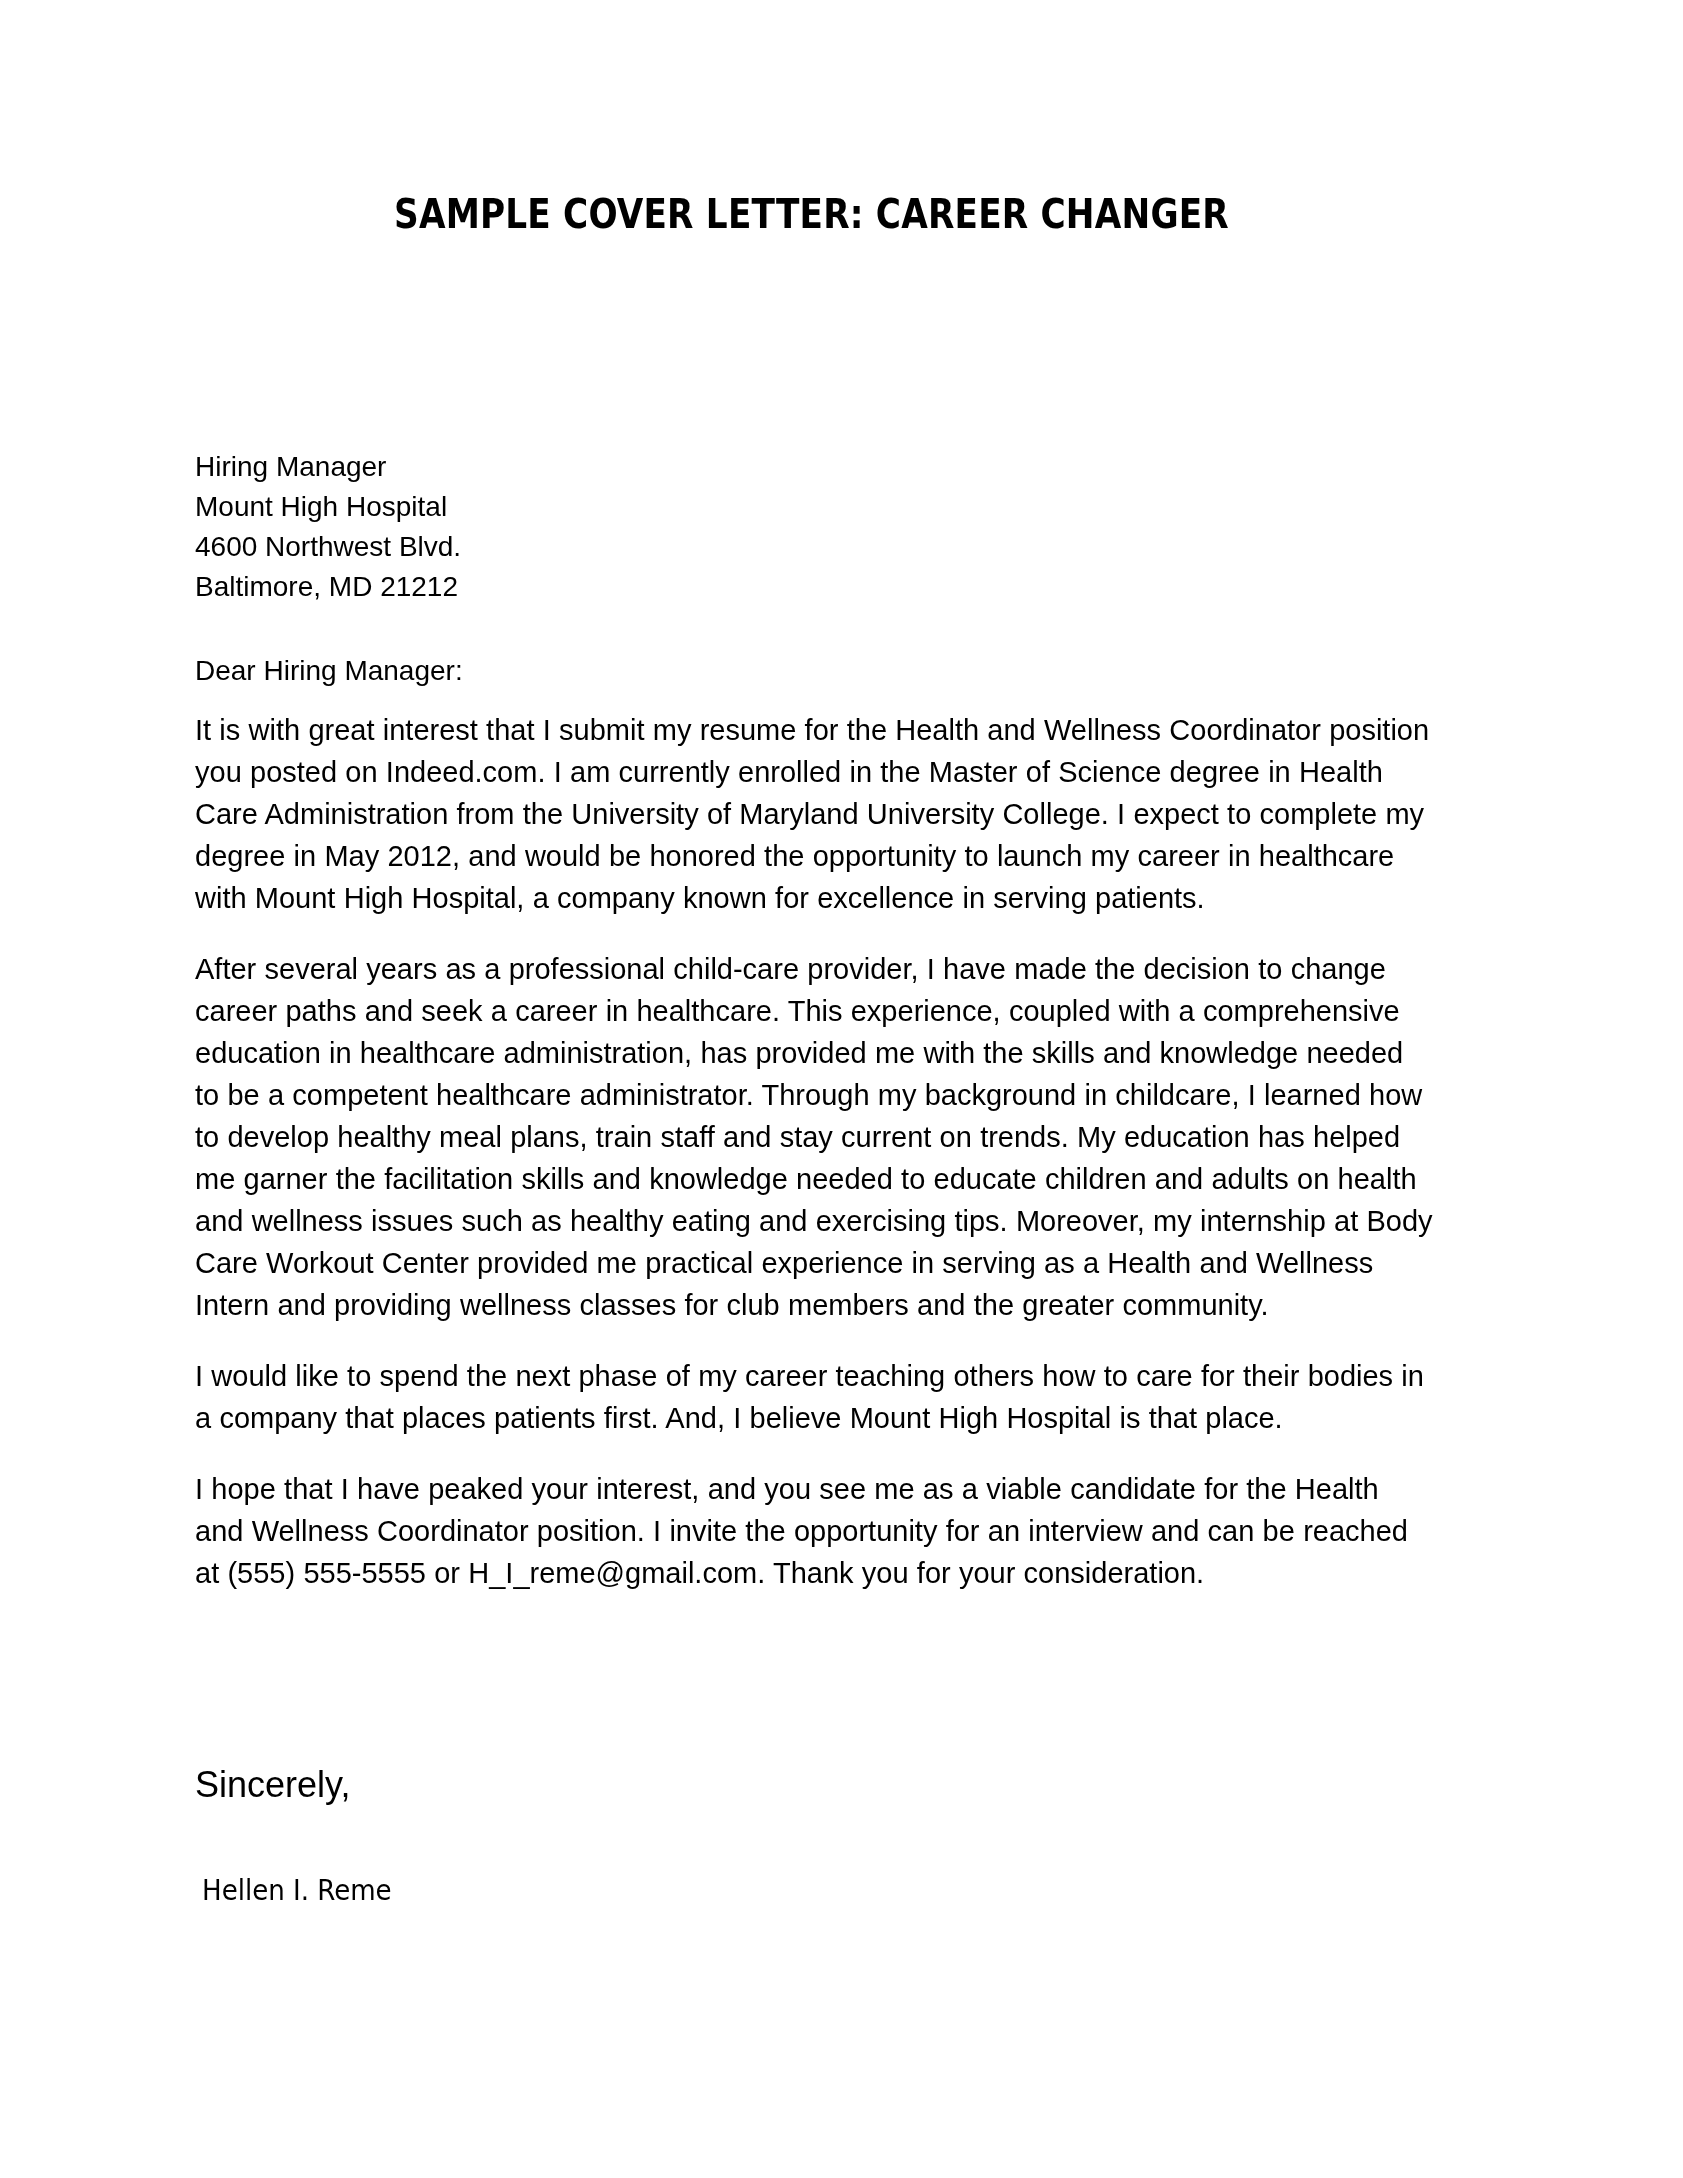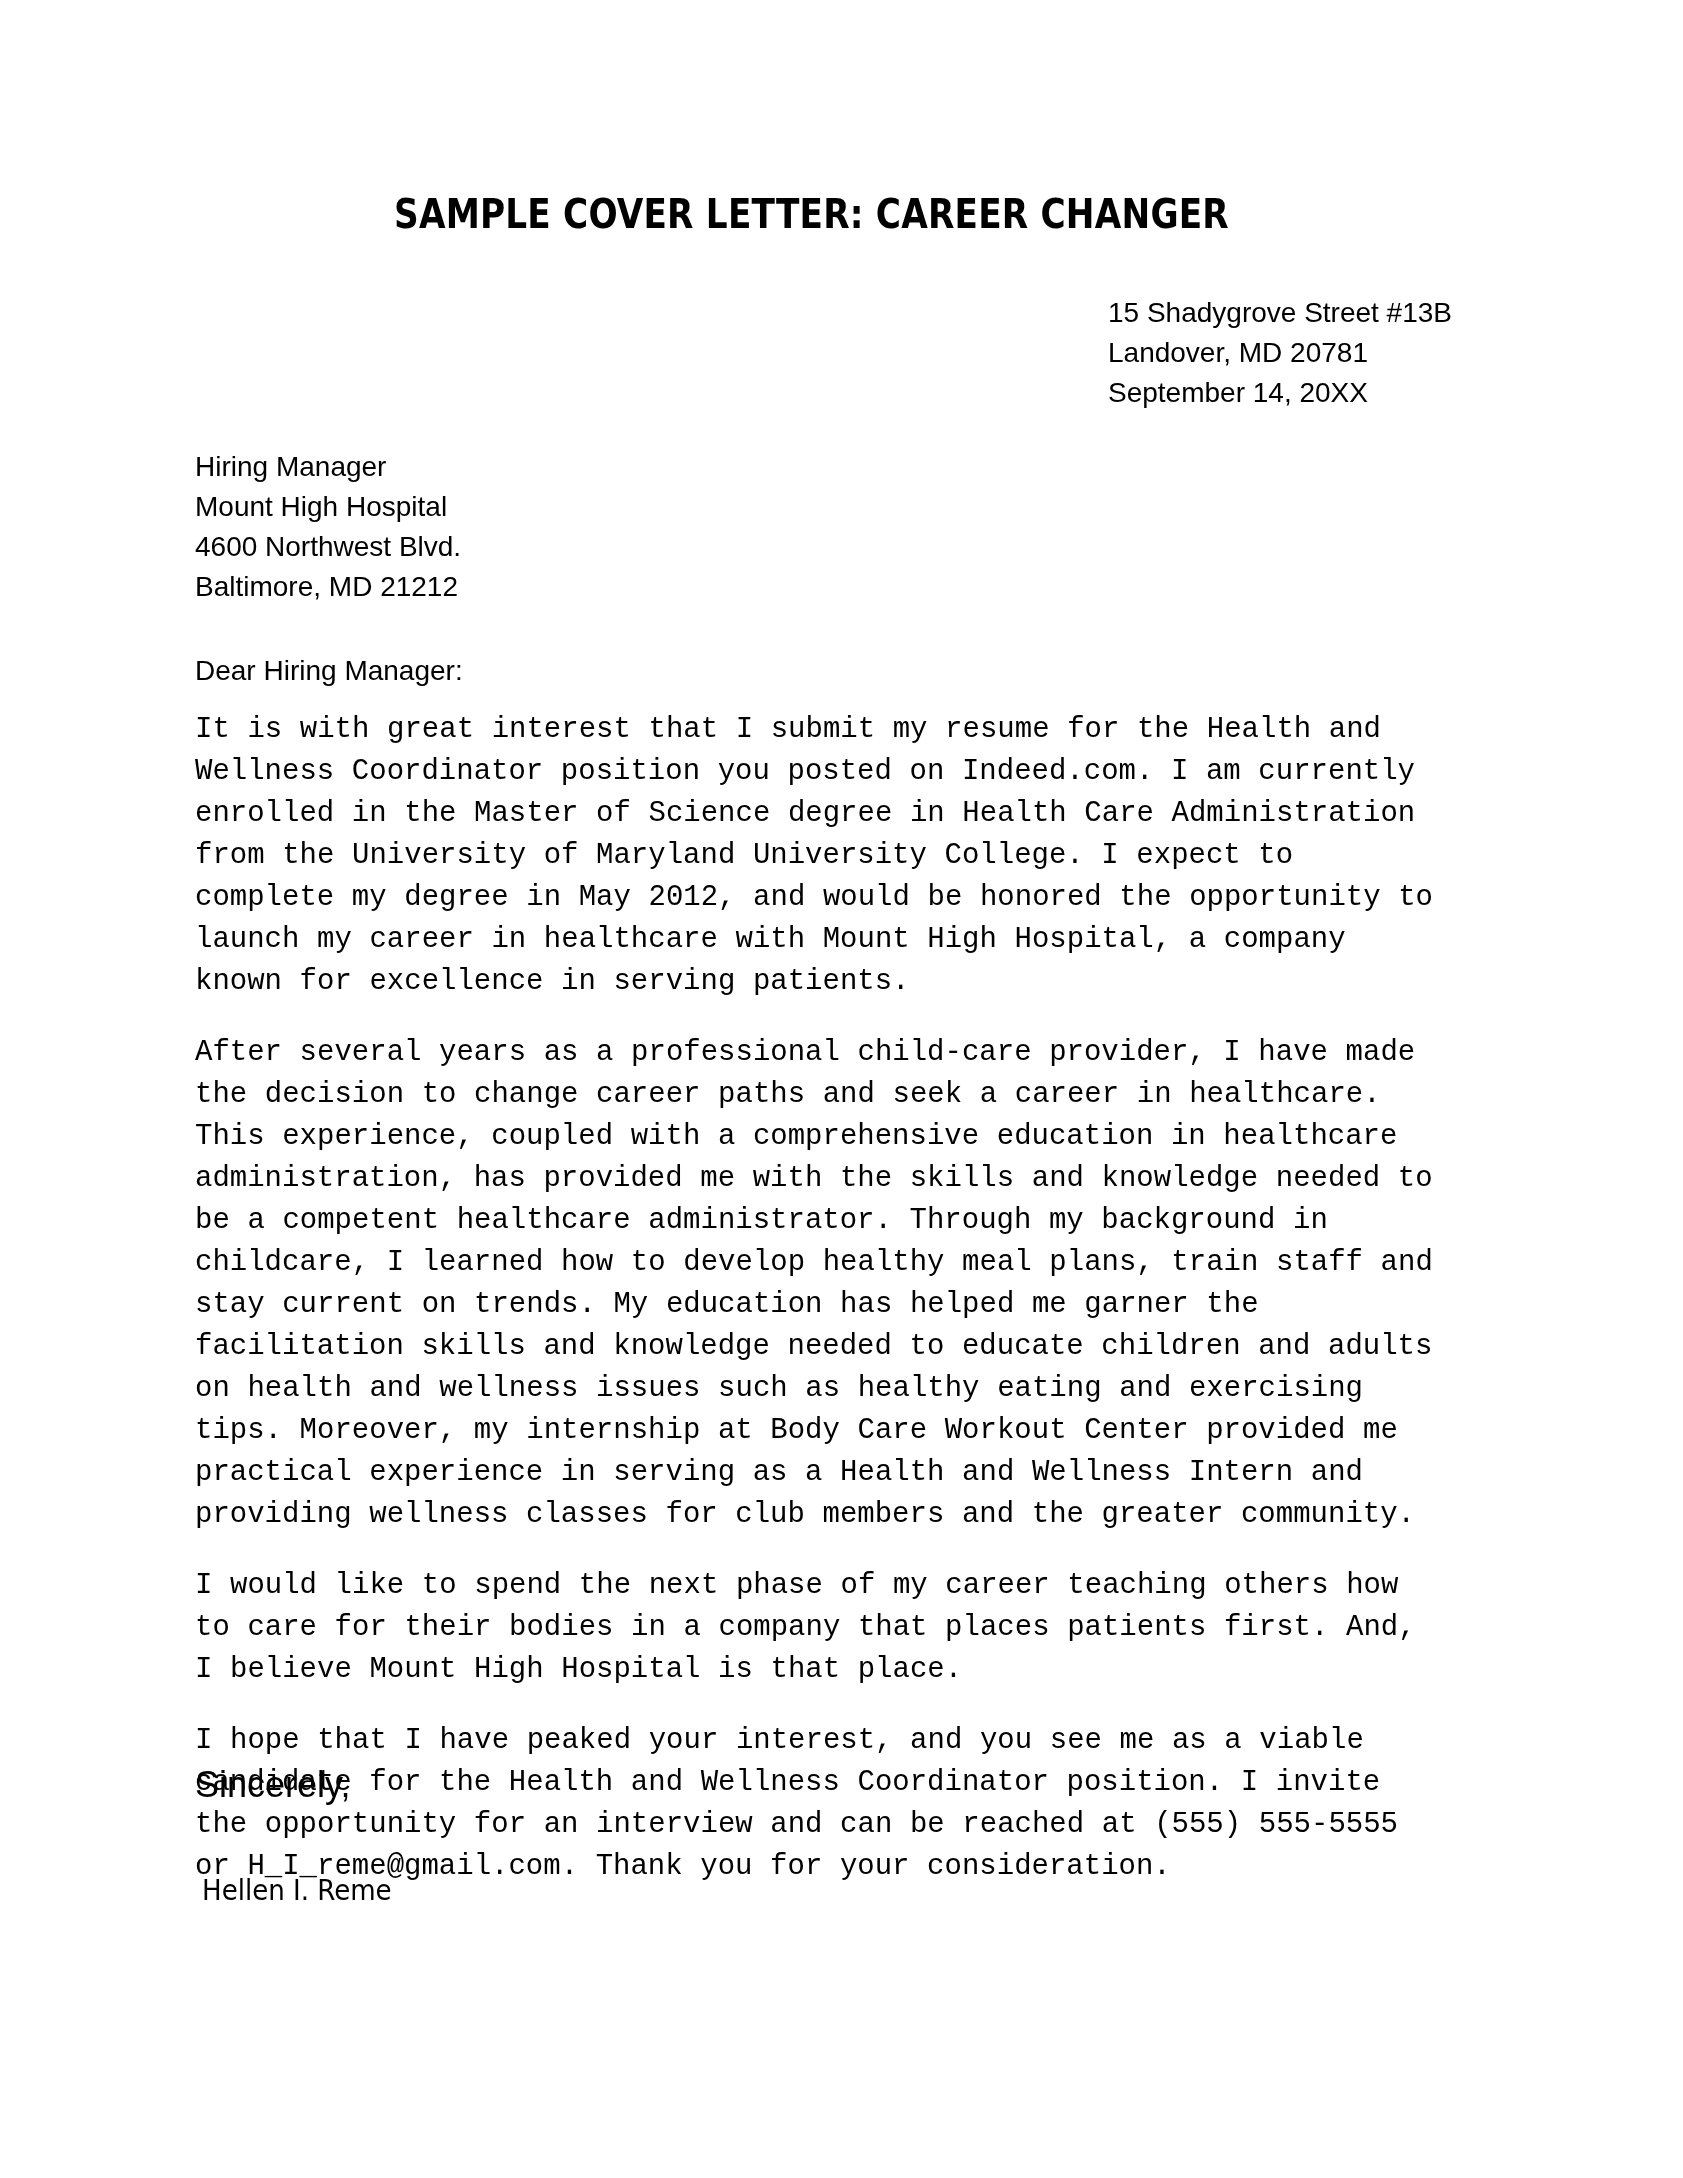--- a/index.html
+++ b/index.html
@@ -75,21 +75,21 @@
   }
 
   
   .body-area {
     position: absolute;
     left: 195px;
     top: 709px;
     width: 1240px;
   }
   .body-para {
-    font-family: Liberation Mono, monospace;
+    font-family: Liberation Sans, sans-serif;
     font-size: 29px;
     line-height: 42px;
     text-align: left;
     margin: 0 0 29px 0;
     word-spacing: 0.2px;
   }
   .body-para:last-child { margin-bottom: 4px; }
 
   
   .body-para .hardbreak { display: block; }
@@ -113,25 +113,20 @@
     white-space: nowrap;
   }
 </style>
 </head>
 <body>
 
 <div class="page">
 
   <div class="doc-title">SAMPLE COVER LETTER: CAREER CHANGER</div>
 
-  <div class="sender-block">
-    <span class="line">15 Shadygrove Street #13B</span>
-    <span class="line">Landover, MD 20781</span>
-    <span class="line">September 14, 20XX</span>
-  </div>
 
   <div class="recipient-block">
     <span class="line">Hiring Manager</span>
     <span class="line">Mount High Hospital</span>
     <span class="line">4600 Northwest Blvd.</span>
     <span class="line">Baltimore, MD 21212</span>
   </div>
 
   <div class="salutation">Dear Hiring Manager:</div>
 

